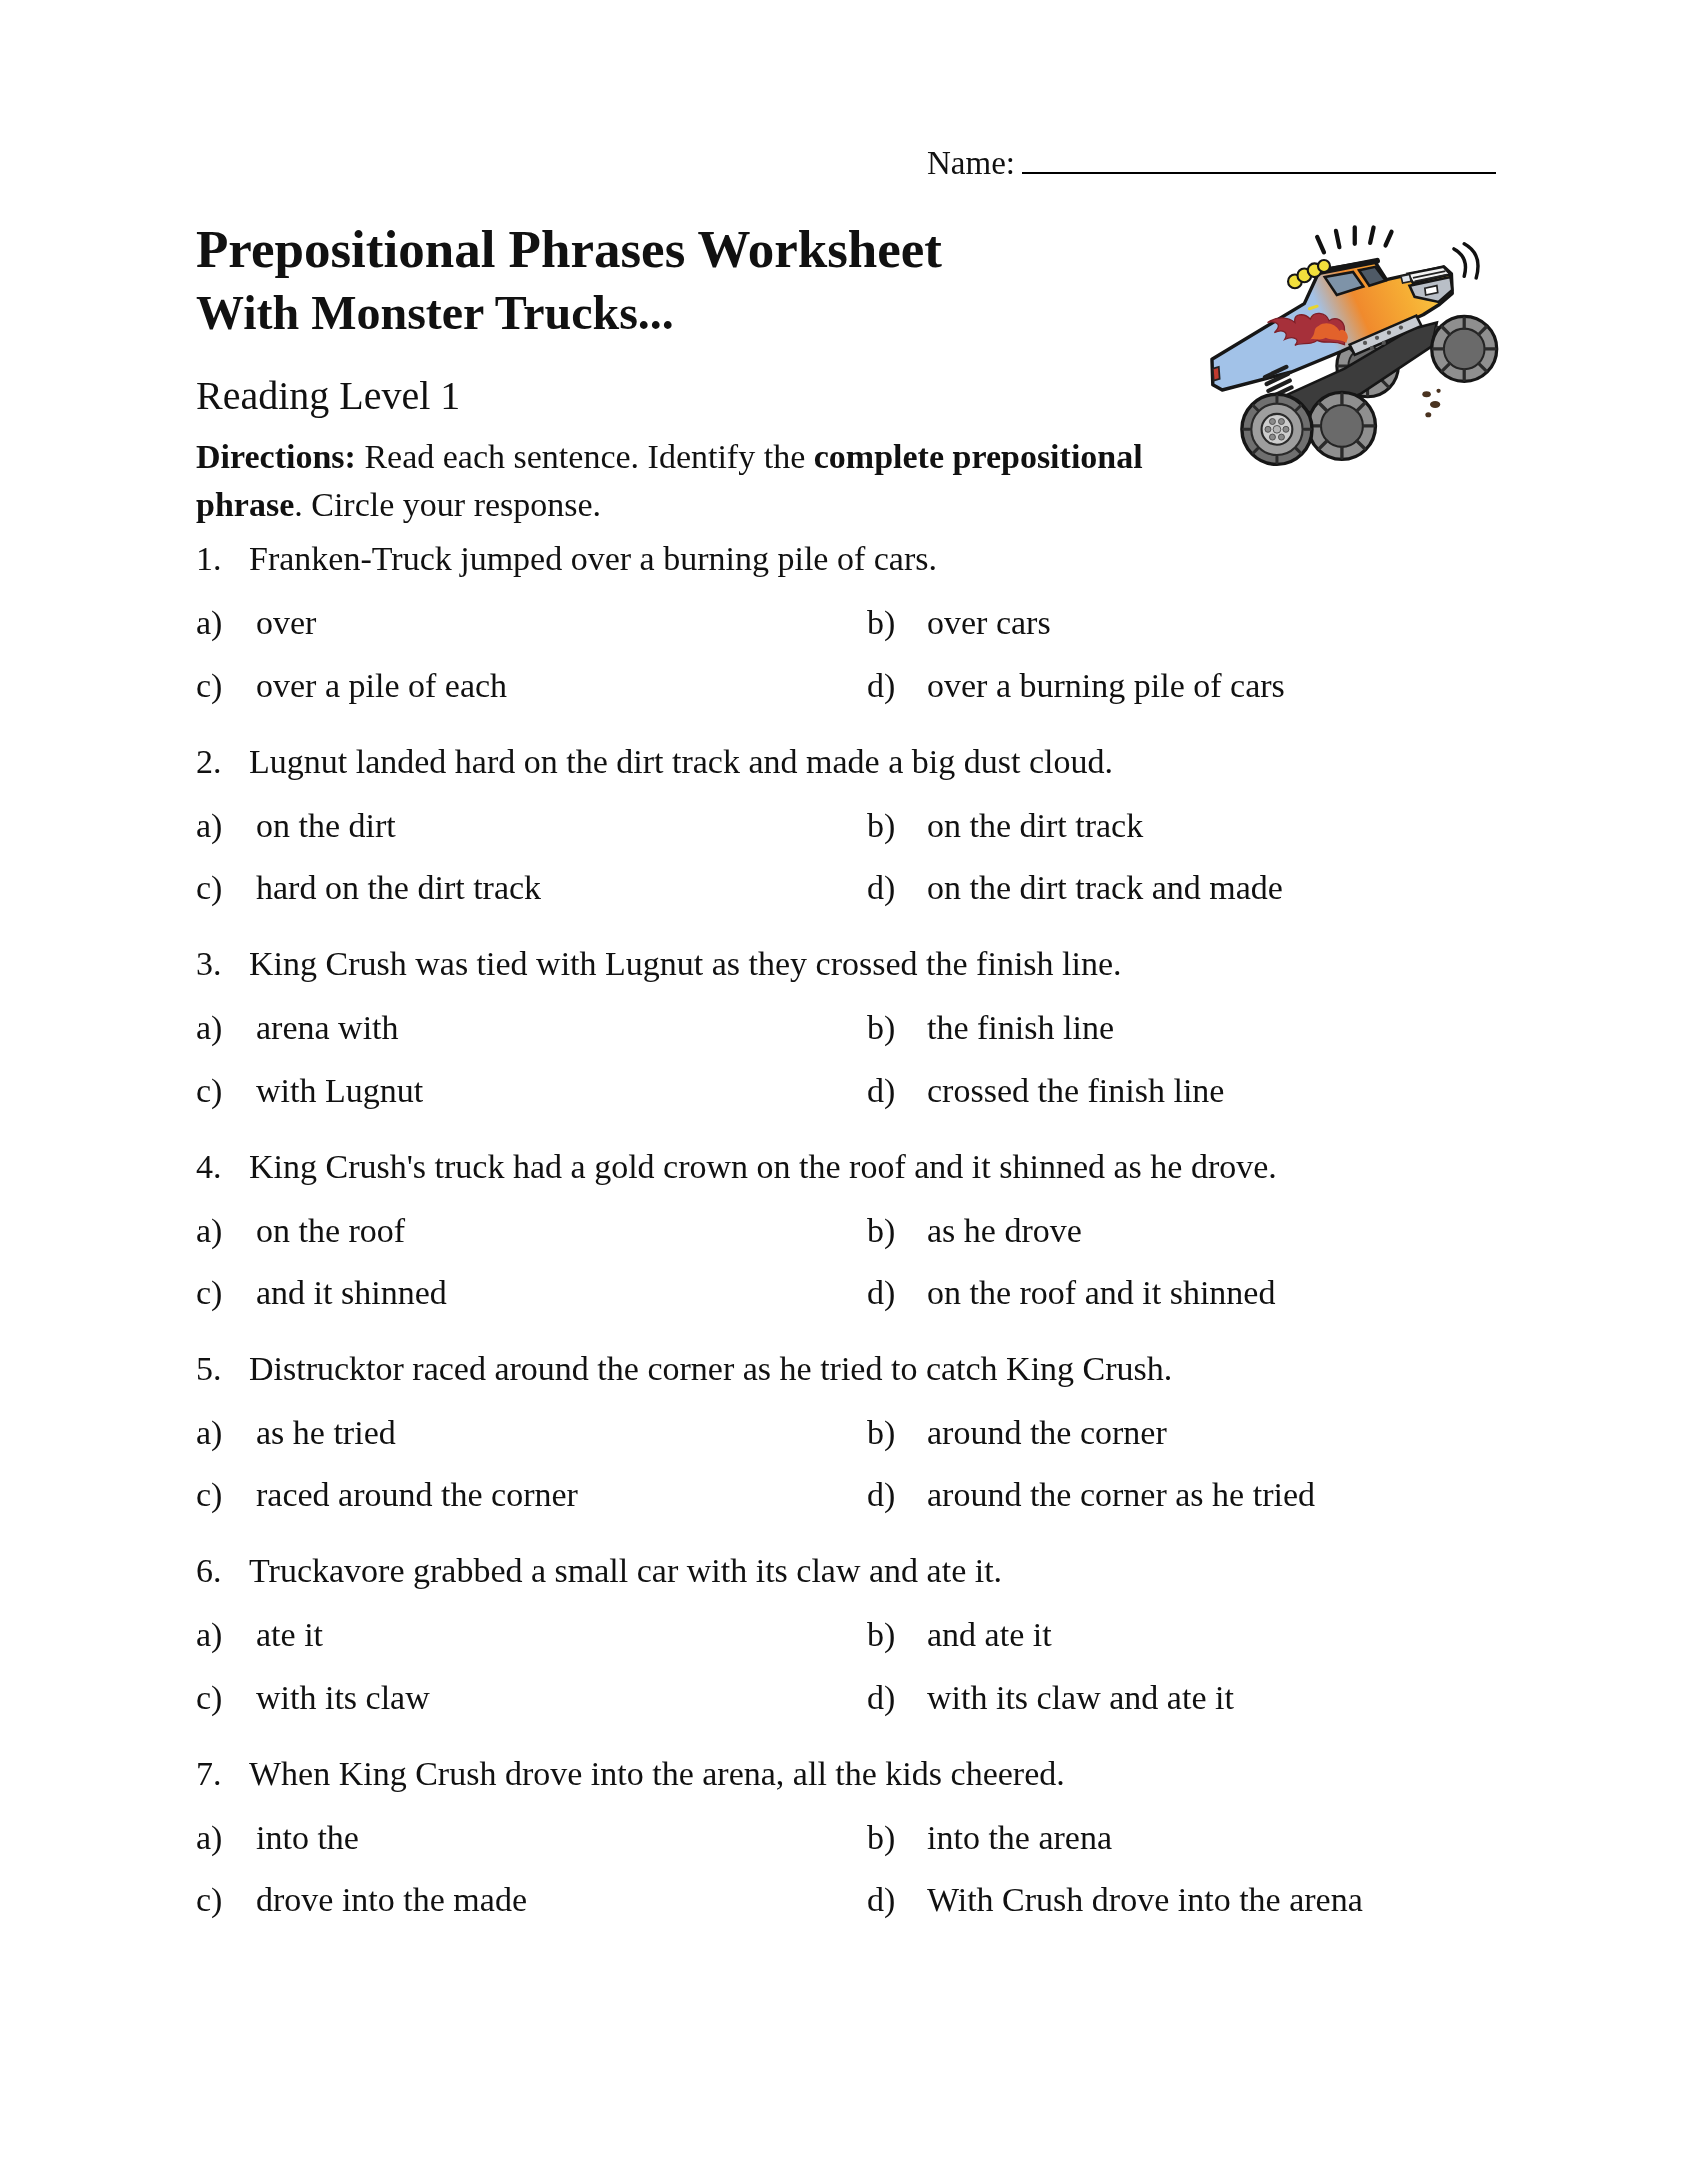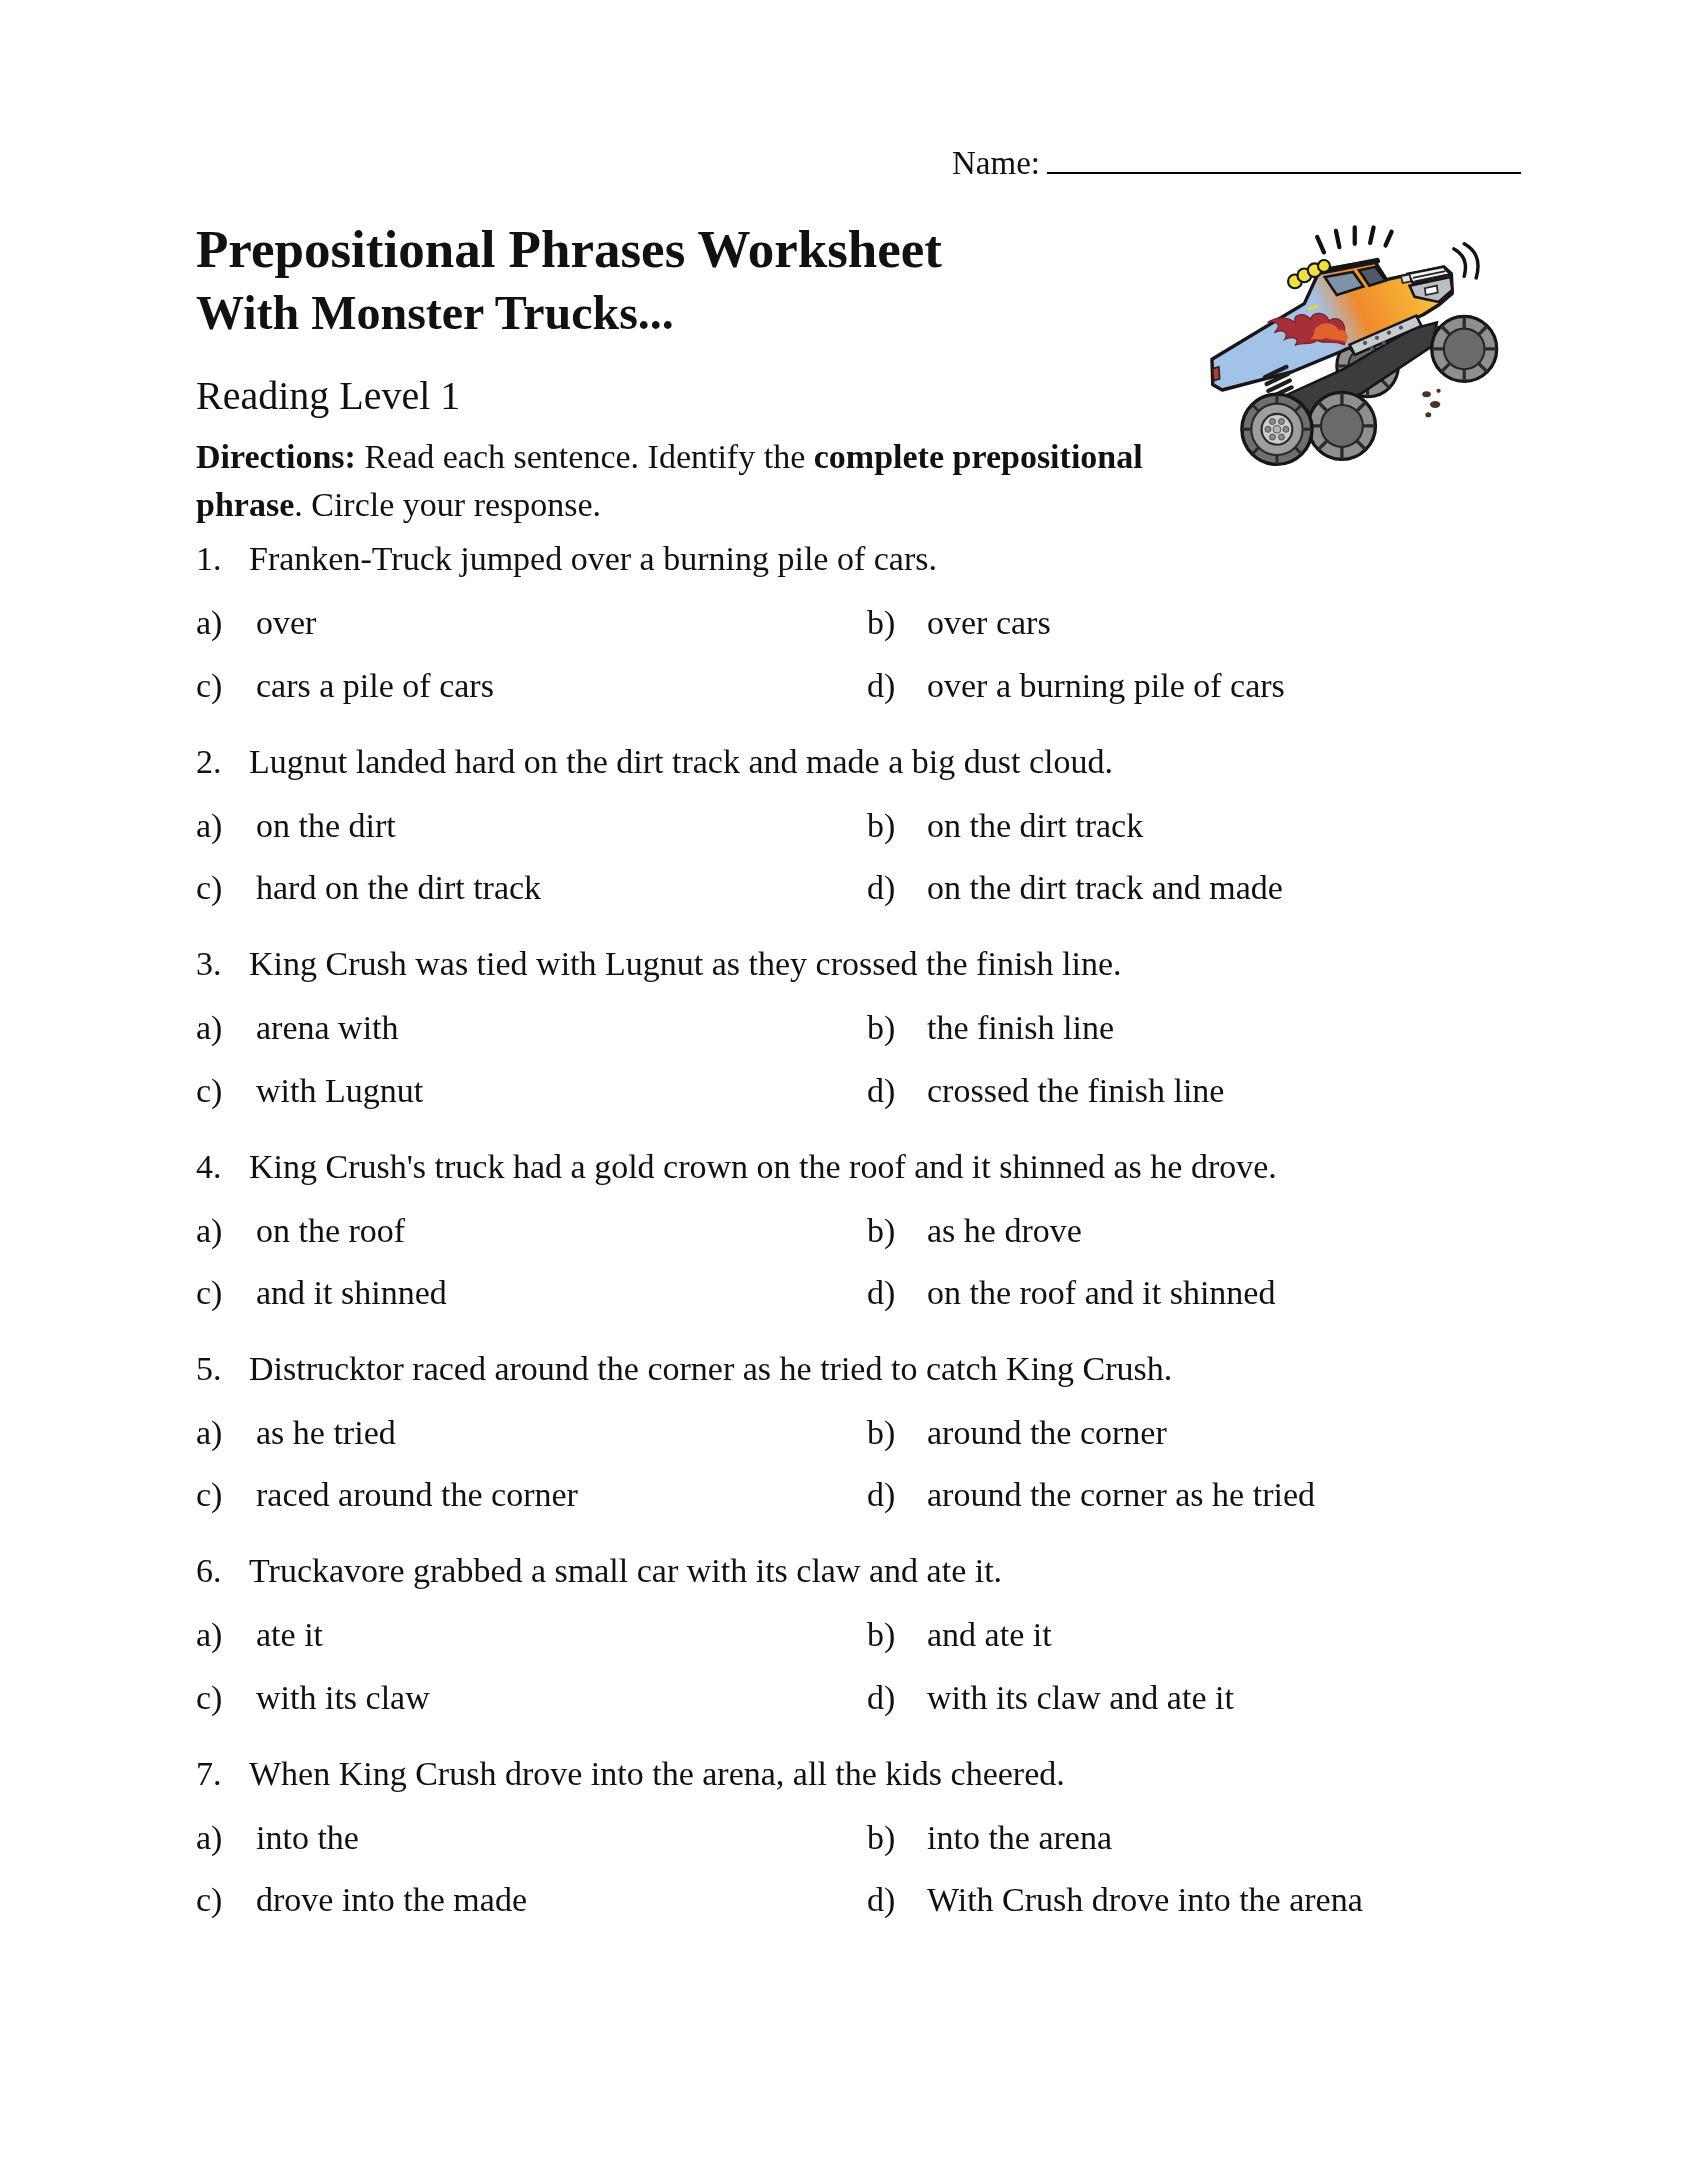--- a/index.html
+++ b/index.html
@@ -4,21 +4,21 @@
 <style>
   html,body { margin:0; padding:0; background:#e8e8e8; }
   .page {
     position:relative;
     width:1686px; height:2181px;
     background:#ffffff;
     font-family:"Liberation Serif", serif;
     color:#111;
     overflow:hidden;
   }
-  .name-row { position:absolute; top:136px; left:952px; font-size:33px; white-space:nowrap; }
+  .name-row { position:absolute; top:136px; left:927px; font-size:33px; white-space:nowrap; }
   .name-line { display:inline-block; width:474px; height:36px; border-bottom:2.6px solid #000; margin-left:6.8px; }
   .content { padding:9px 196px; }
   h1.title { margin:0; padding-top:211px; font-size:53px; line-height:1.1; font-weight:bold; }
   h2.subtitle { margin:8.5px 0 0 0; font-size:48px; line-height:1.1; font-weight:bold; }
   h3.reading-level { margin:34px 0 0 0; font-size:40px; line-height:1.1; font-weight:normal; }
   .directions { margin:15.3px 0 0 0; font-size:34px; line-height:1.42; max-width:1005px; }
   .directions b { font-weight:bold; }
   .questions { margin-top:12px; }
   .question + .question { margin-top:40px; }
   .q-line { display:flex; font-size:34px; line-height:36px; }
@@ -189,21 +189,21 @@
             <div class="option">
               <span class="opt-letter">a)</span>
               <span class="opt-text">over</span>
             </div>
             <div class="option">
               <span class="opt-letter">b)</span>
               <span class="opt-text">over cars</span>
             </div>
             <div class="option">
               <span class="opt-letter">c)</span>
-              <span class="opt-text">cars a pile of cars</span>
+              <span class="opt-text">over a pile of each</span>
             </div>
             <div class="option">
               <span class="opt-letter">d)</span>
               <span class="opt-text">over a burning pile of cars</span>
             </div>
           </div>
   </div>
 
   <div class="question">
     <div class="q-line">

